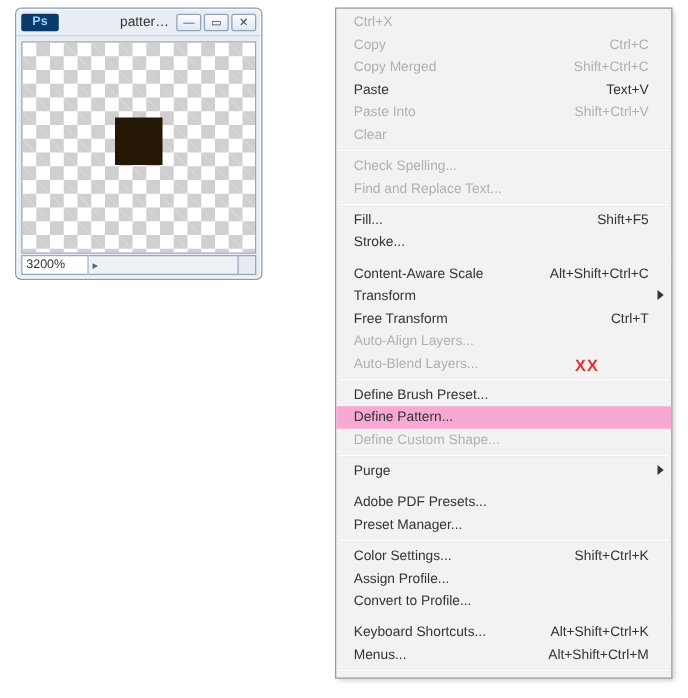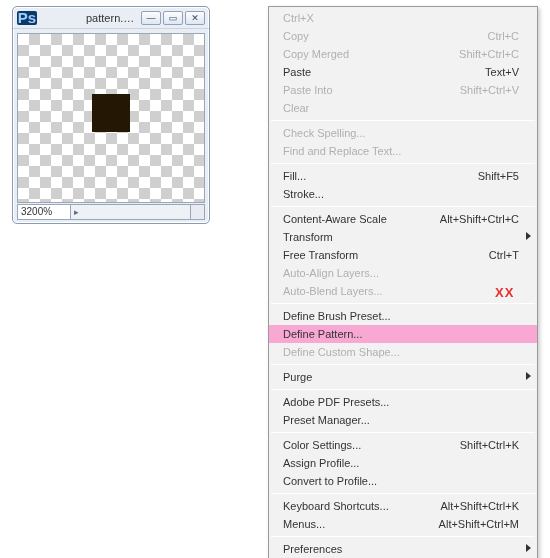--- a/index.html
+++ b/index.html
@@ -27,23 +27,23 @@
     box-shadow: 0 0 0 1px #fff inset;
   }
   .titlebar {
     height: 22px;
     display: flex;
     align-items: center;
     padding: 0 4px;
     border-bottom: 1px solid #cbd3de;
   }
   .ps-icon {
-    width: 20px; height: 14px; background:#0a3a6a;
+    width: 30px; height: 14px; background:#0a3a6a;
     display:flex;align-items:center;justify-content:center;
-    color:#9ecfff;font-size:15px;font-weight:bold;border-radius:2px;
+    color:#9ecfff;font-size:10px;font-weight:bold;border-radius:2px;
     margin-right:5px;
   }
   .title-text { flex:1; color:#333; font-size:11px; white-space:nowrap; overflow:hidden; text-overflow:ellipsis;padding-left:44px;}
   .win-btn {
     width:20px;height:14px;border:1px solid #8ea2bb;border-radius:2px;
     background:linear-gradient(#fdfdfe,#dfe7f1);
     margin-left:2px;display:flex;align-items:center;justify-content:center;
     font-size:9px;color:#3a4a60;
   }
   .canvas-area {
@@ -96,21 +96,21 @@
   .menu-item.highlight{background:#f9a8d4;align-items:center;}
   .menu-item .label{flex:1;white-space:nowrap;}
   .menu-item .shortcut{color:inherit;font-size:11px;}
   .menu-item .arrow{
     position:absolute;right:6px;top:4px;
     border-left:5px solid #333;border-top:4px solid transparent;border-bottom:4px solid transparent;
   }
   .menu-sep{height:1px;margin:3px 2px;background:#c8c8c8;border-bottom:1px solid #fff;}
   .xx-mark{
     position:absolute;
-    left:495px; top:285px;
+    left:460px; top:285px;
     color:#e53030;
     font-size:13px;
     font-weight:bold;
     letter-spacing:1px;
   }
 </style>
 </head>
 <body>
 
 <div class="ps-window">
@@ -226,19 +226,15 @@
     <div class="menu-sep"></div>
     <div class="menu-item">
       <span class="label">Keyboard Shortcuts...</span>
       <span class="shortcut">Alt+Shift+Ctrl+K</span>
     </div>
     <div class="menu-item">
       <span class="label">Menus...</span>
       <span class="shortcut">Alt+Shift+Ctrl+M</span>
     </div>
     <div class="menu-sep"></div>
-    <div class="menu-item">
-      <span class="label">Preferences</span>
-      <span class="arrow"></span>
-    </div>
   </div>
 
 <div class="xx-mark">XX</div>
 
 </body></html>

